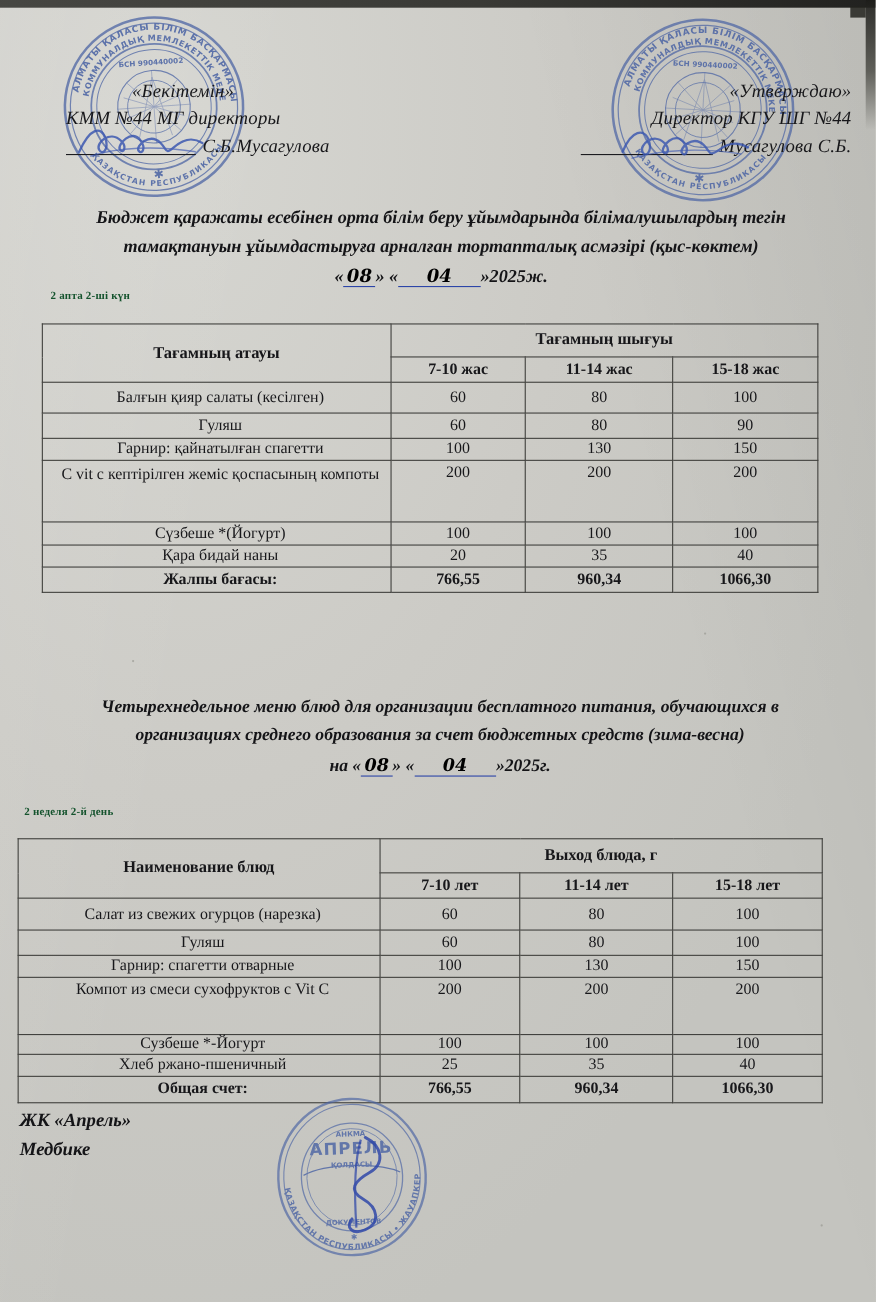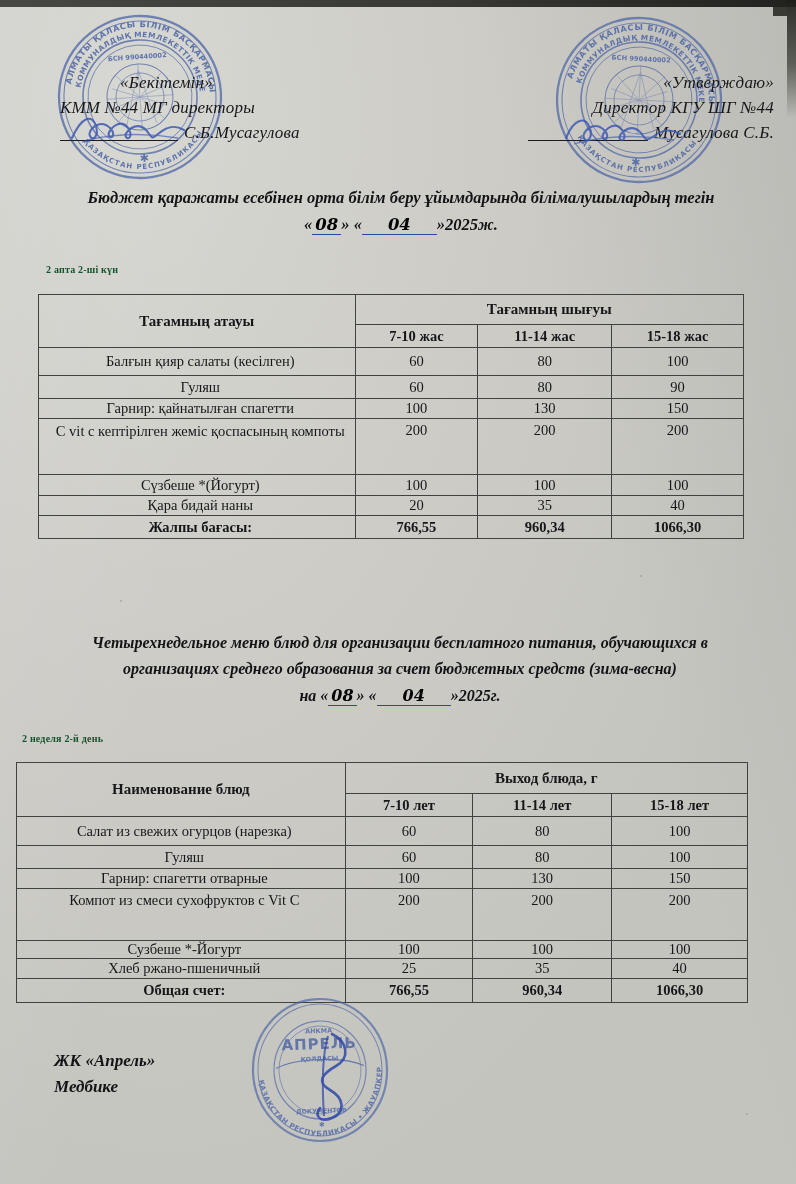--- a/index.html
+++ b/index.html
@@ -96,21 +96,21 @@
   .c-num{text-align:center;}
   .hdr-main{font-size:15px;}
   .hdr-sub{font-size:14.5px;}
   .total td{font-weight:bold;}
   .tall{height:27px;}
 
   #tbl-kz{left:38px;top:294px;width:706px;}
   #tbl-ru{left:16px;top:762px;width:732px;}
 
   
-  .footer{position:absolute;left:0;right:0;top:1042px;height:110px;margin-left:36px;}
+  .footer{position:absolute;left:0;right:0;top:1000px;height:110px;}
   .f-left{position:absolute;left:18px;top:6px;font-style:italic;font-weight:bold;
     font-size:17px;line-height:26px;color:#141417;}
   .f-right{position:absolute;left:420px;top:6px;font-style:italic;font-weight:bold;
     font-size:16px;line-height:28px;color:#141417;}
   .speck{position:absolute;width:2px;height:2px;border-radius:50%;background:#9a9a93;opacity:.7;}
 </style>
 </head>
 <body>
 
 <div class="sheet"></div>
@@ -223,20 +223,21 @@
     <path d="M16,34 C40,26 76,24 112,30" fill="none" stroke="#3a56b0" stroke-width="1.3" opacity=".7"></path>
   </svg>
   <svg class="handsig" style="left:560px;top:110px;" width="130" height="40" viewBox="0 0 130 40">
     <path d="M6,28 C14,8 26,6 30,18 C33,28 27,34 24,28 C21,22 34,10 44,20 C50,26 46,32 43,28
              C40,24 54,8 62,20 C67,27 63,33 60,29 C57,25 70,12 80,22 C86,28 84,33 94,26 C102,20 110,18 120,24" fill="none" stroke="#3a56b0" stroke-width="2.1" stroke-linecap="round" opacity=".9"></path>
     <path d="M14,34 C40,26 78,24 114,30" fill="none" stroke="#3a56b0" stroke-width="1.3" opacity=".66"></path>
   </svg>
 
   <div class="title-kz">
     <div>Бюджет қаражаты есебінен орта білім беру ұйымдарында білімалушылардың тегін</div>
+    <div>тамақтануын ұйымдастыруға арналған тортапталық асмәзірі (қыс-көктем)</div>
     <div class="date-line"><span>«</span><span class="hw">08</span><span>» «</span><span class="hw wide">04</span><span>»2025ж.</span></div>
   </div>
 
   <div class="daylabel kz">2 апта 2-ші  күн</div>
 
   <table class="menu" id="tbl-kz">
     <colgroup>
       <col style="width:317px">
         <col style="width:123px">
         <col style="width:134px">

